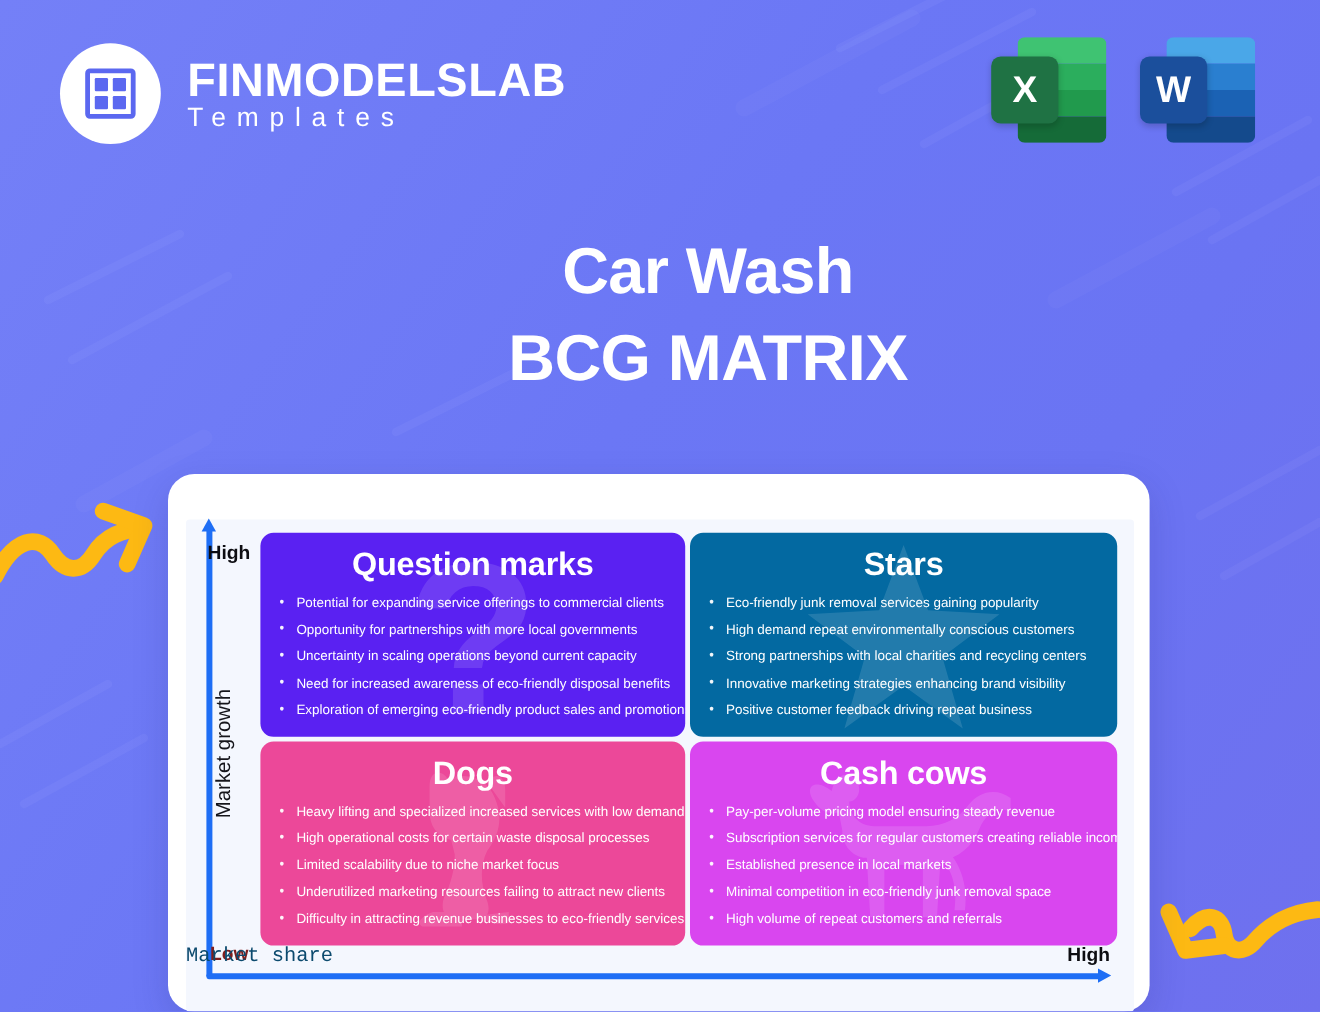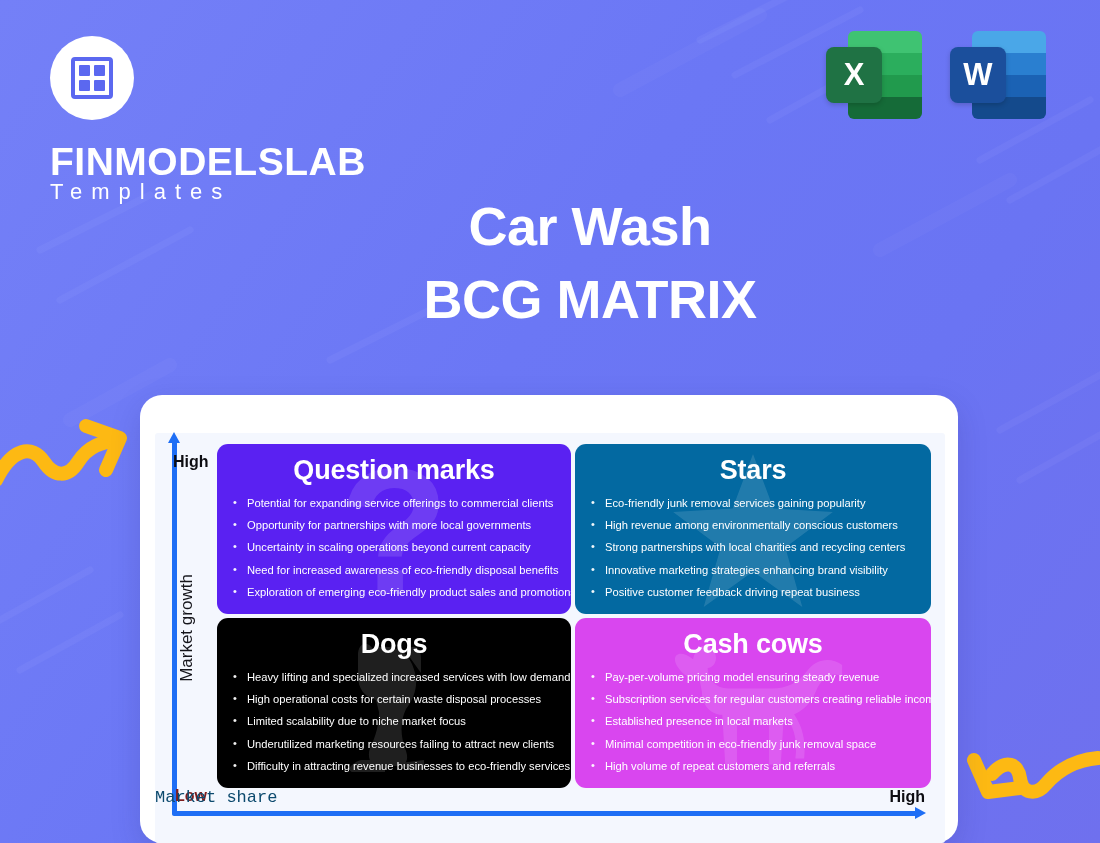--- a/index.html
+++ b/index.html
@@ -27,22 +27,22 @@
     inset: 0;
     pointer-events: none;
     opacity: .55;
   }
   
   .brand {
     position: absolute;
     left: 50px;
     top: 36px;
     display: flex;
+    align-items: center;
     gap: 22px;
-    flex-direction: column;
   }
   .brand-mark {
     width: 84px;
     height: 84px;
     border-radius: 50%;
     background: #ffffff;
     display: flex;
     align-items: center;
     justify-content: center;
     flex: none;
@@ -236,21 +236,21 @@
   }
   
   .quad {
     position: absolute;
     border-radius: 11px;
     color: #ffffff;
     overflow: hidden;
   }
   .quad-qm    { left: 62px;  top: 11px;  width: 354px; height: 170px; background: #5a21f2; }
   .quad-stars { left: 420px; top: 11px;  width: 356px; height: 170px; background: #0369a1; }
-  .quad-dogs  { left: 62px;  top: 185px; width: 354px; height: 170px; background: #000000; }
+  .quad-dogs  { left: 62px;  top: 185px; width: 354px; height: 170px; background: #ec4899; }
   .quad-cows  { left: 420px; top: 185px; width: 356px; height: 170px; background: #d946ef; }
   .quad .wm {
     position: absolute;
     left: 50%;
     top: 50%;
     transform: translate(-50%, -48%);
     opacity: .12;
     pointer-events: none;
   }
   .quad h3 {
@@ -391,21 +391,21 @@
       </ul>
     </div>
 
     <div class="quad quad-stars">
       <svg class="wm" width="170" height="165" viewBox="0 0 100 96" aria-hidden="true">
         <path d="M50 2 L62 34 L97 36 L69 57 L79 92 L50 71 L21 92 L31 57 L3 36 L38 34 Z" fill="#ffffff"></path>
       </svg>
       <h3>Stars</h3>
       <ul>
         <li>Eco-friendly junk removal services gaining popularity</li>
-        <li>High revenue among environmentally conscious customers</li>
+        <li>High demand repeat environmentally conscious customers</li>
         <li>Strong partnerships with local charities and recycling centers</li>
         <li>Innovative marketing strategies enhancing brand visibility</li>
         <li>Positive customer feedback driving repeat business</li>
       </ul>
     </div>
 
     <div class="quad quad-dogs">
       <svg class="wm" width="150" height="150" viewBox="0 0 100 100" aria-hidden="true">
         <path d="M36 12 C32 6, 26 8, 26 16 L26 30 C26 38, 30 44, 38 46 L40 54 C40 62, 38 70, 34 78
                  C32 84, 34 90, 40 90 L52 90 C58 90, 60 86, 58 80 C54 70, 54 60, 58 52

